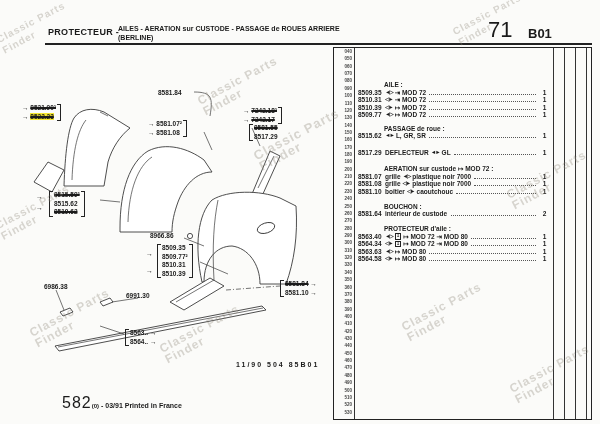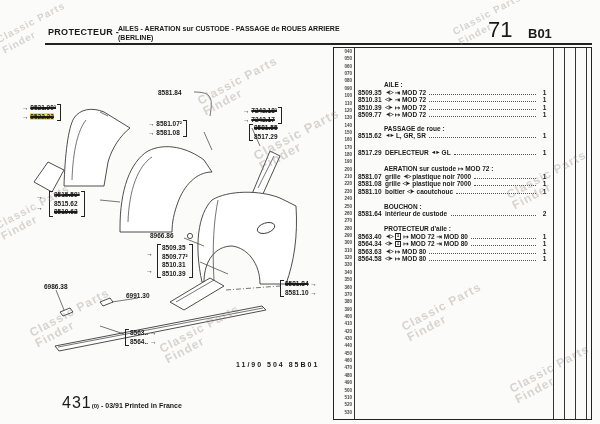--- a/index.html
+++ b/index.html
@@ -387,15 +387,15 @@
             <span class="ref">8564.58</span>
             <span class="side">◁►</span>
             <span class="desc">↦ MOD 80</span>
             <span class="leader"></span>
             <span class="qty">1</span>
           </div>
         </div>
       </div>
   </div>
 
-  <div id="footer"><span class="big">431</span><span class="sub">(0)</span><span> - 03/91 Printed in France</span></div>
+  <div id="footer"><span class="big">582</span><span class="sub">(0)</span><span> - 03/91 Printed in France</span></div>
 
 </div>
 
 </body></html>

